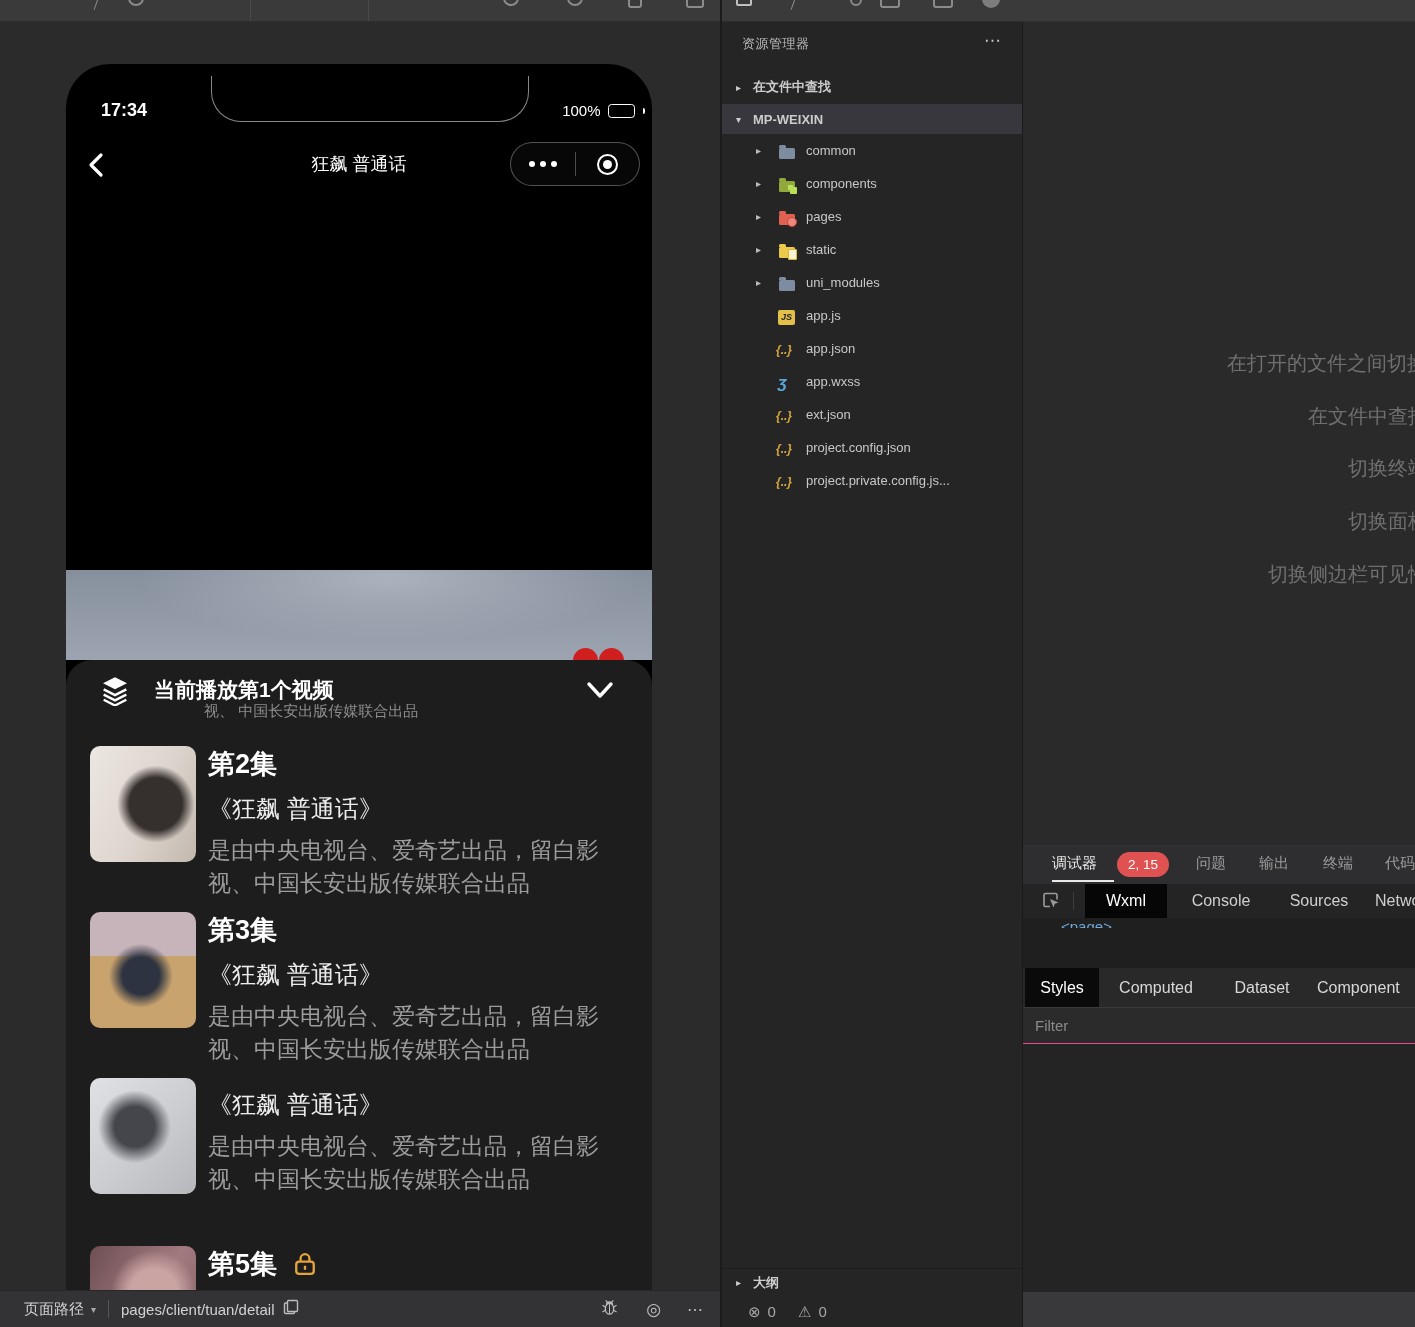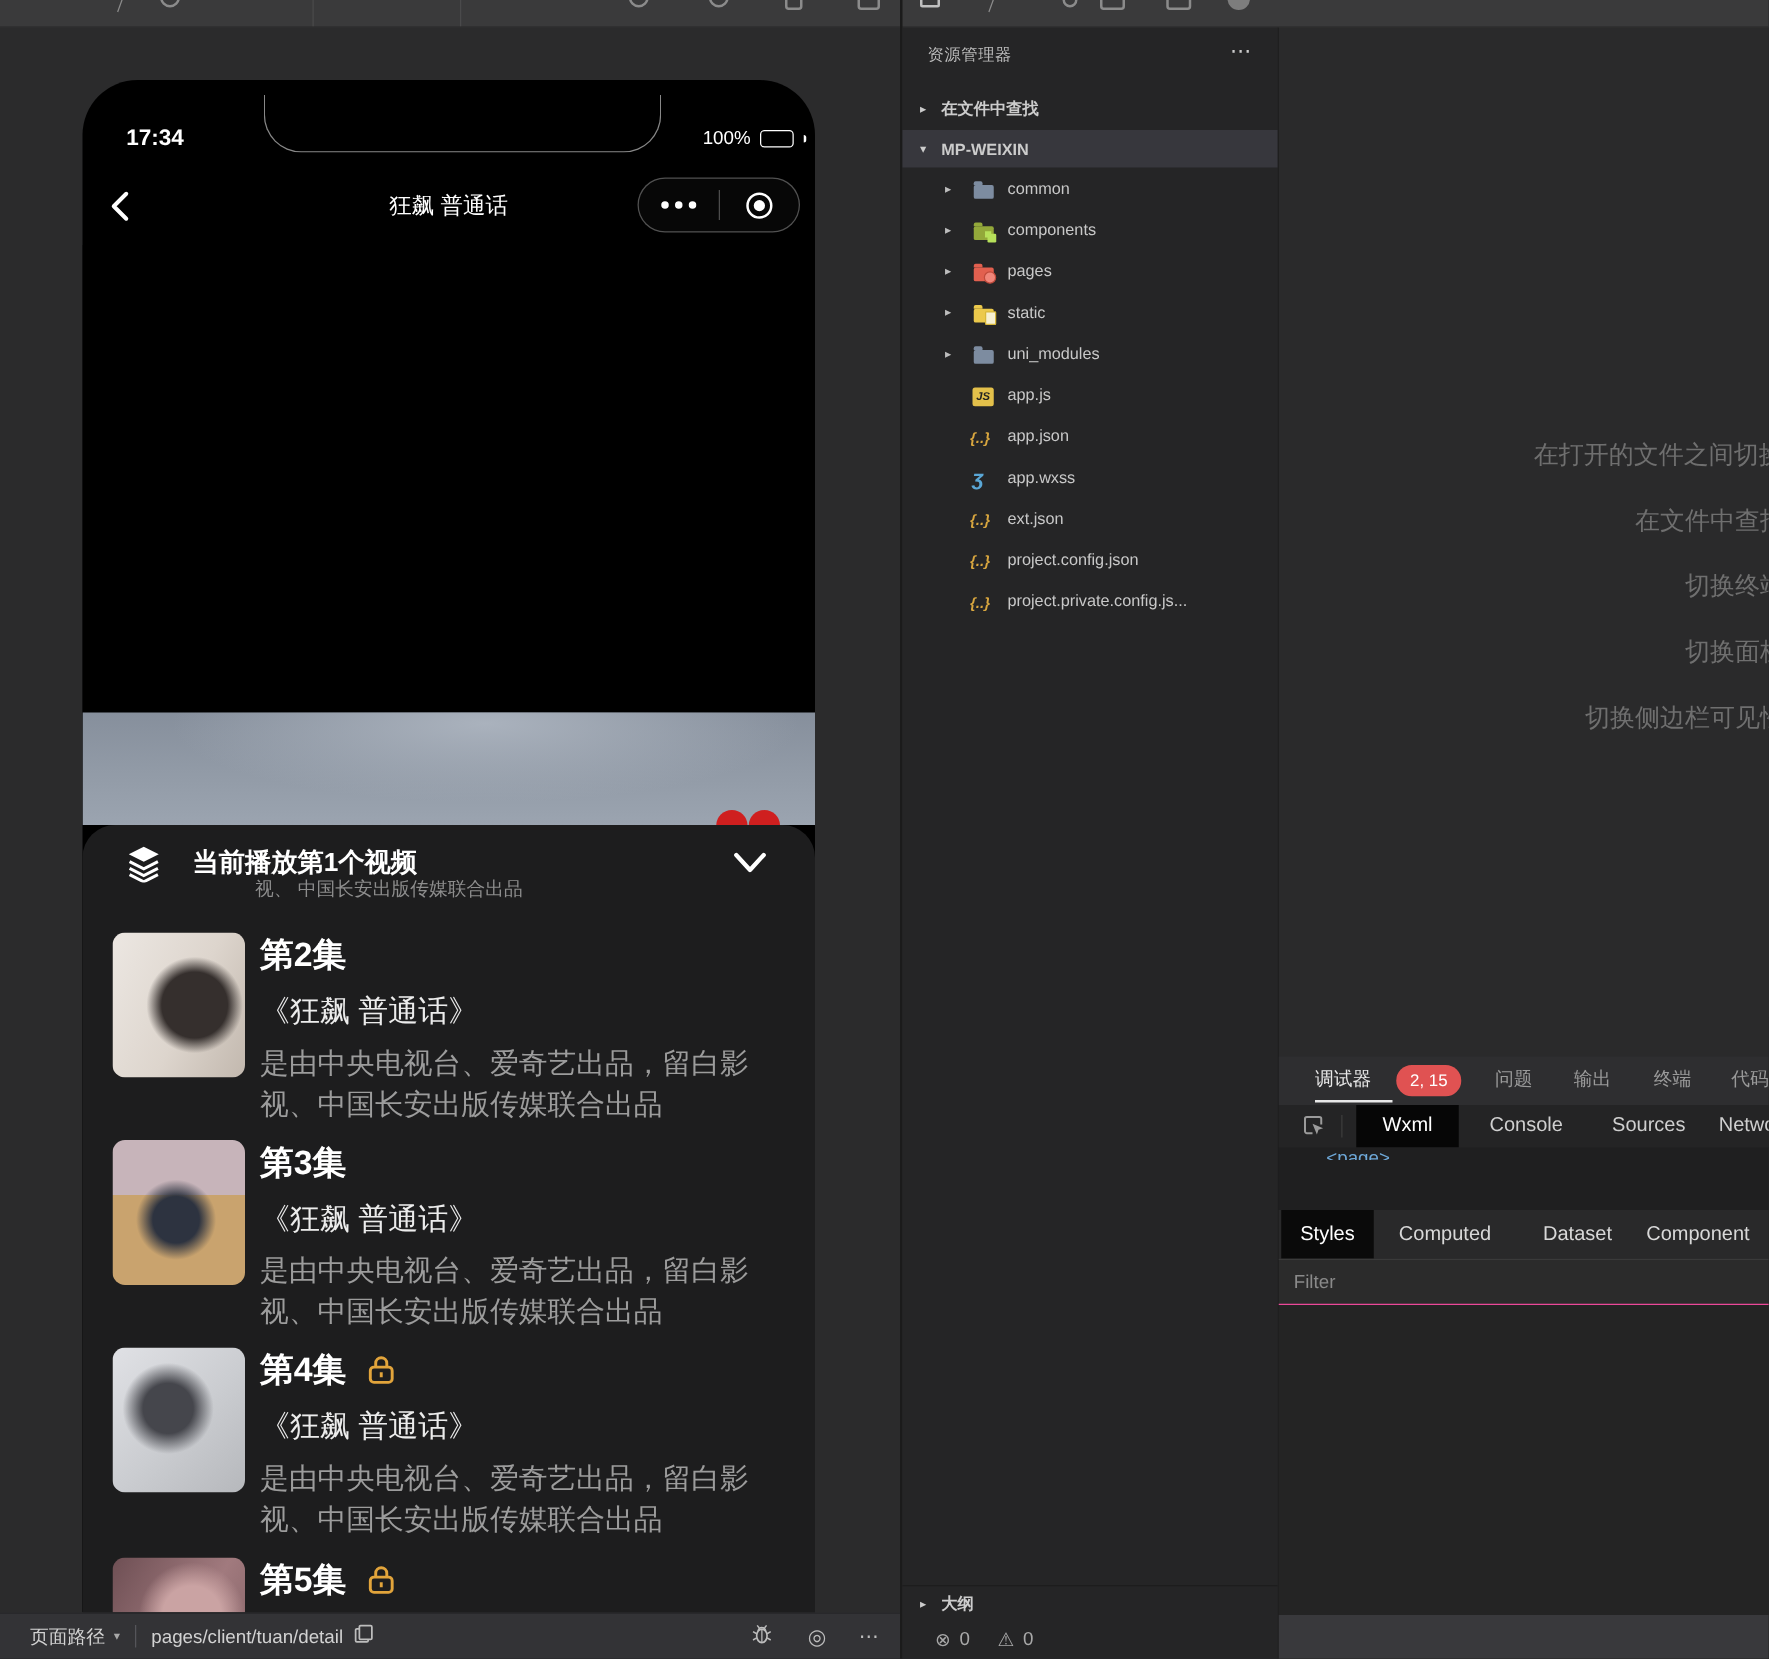--- a/index.html
+++ b/index.html
@@ -257,28 +257,20 @@
               <span class="ep-num">第3集</span>
             </div>
             <div class="ep-title">《狂飙 普通话》</div>
             <div class="ep-desc">是由中央电视台、爱奇艺出品，留白影视、中国长安出版传媒联合出品</div>
           </div>
         </div>
 
         <div class="episode" style="top:418px">
           <div class="ep-thumb t4"></div>
           <div class="ep-body">
-            <div class="ep-num-row">
-              <span class="ep-num">第4集</span>
-              <svg width="28" height="28" viewBox="0 0 24 24">
-                <rect x="4.5" y="10" width="15" height="10.5" rx="2.5" fill="none" stroke="#e2a43b" stroke-width="2"></rect>
-                <path d="M8.2 10 V7.4 a3.8 3.8 0 0 1 7.6 0 V10" fill="none" stroke="#e2a43b" stroke-width="2"></path>
-                <line x1="12" y1="13.5" x2="12" y2="17" stroke="#e2a43b" stroke-width="2"></line>
-              </svg>
-            </div>
             <div class="ep-title">《狂飙 普通话》</div>
             <div class="ep-desc">是由中央电视台、爱奇艺出品，留白影视、中国长安出版传媒联合出品</div>
           </div>
         </div>
 
         <div class="episode" style="top:586px">
           <div class="ep-thumb t5"></div>
           <div class="ep-body">
             <div class="ep-num-row">
               <span class="ep-num">第5集</span>

